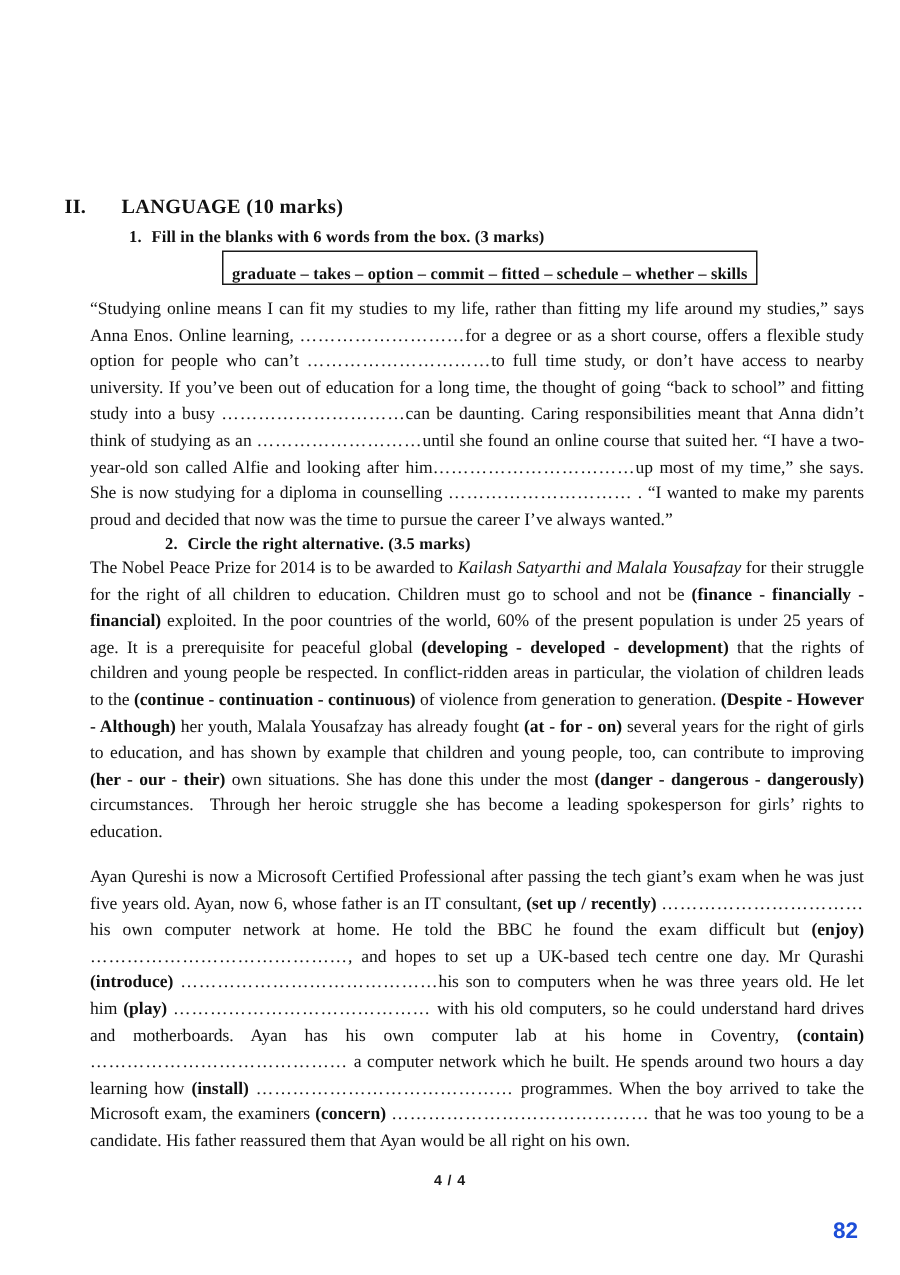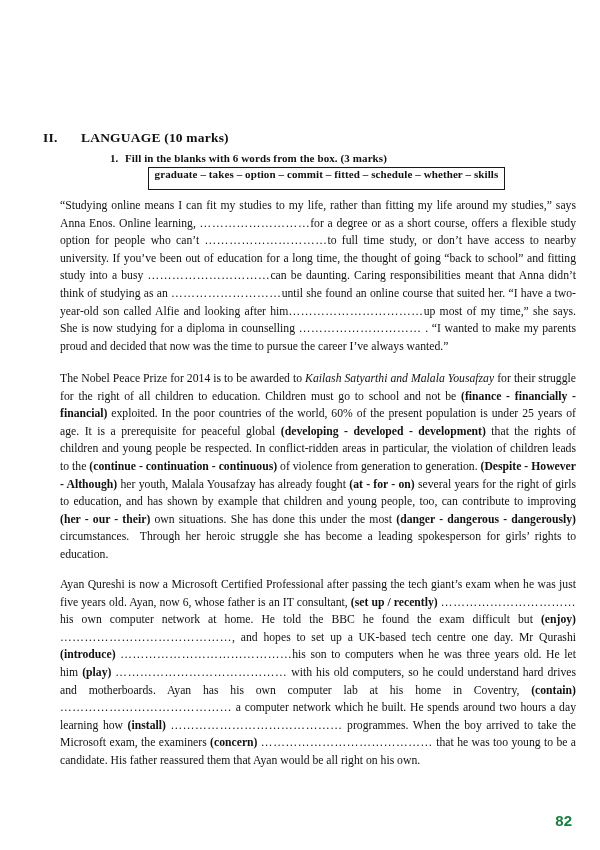--- a/index.html
+++ b/index.html
@@ -37,35 +37,35 @@
 
   
   .task-heading {
     font-size: 11px;
     font-weight: bold;
     letter-spacing: 0.1px;
     white-space: nowrap;
   }
   .task-heading .tnum { display: inline-block; width: 15px; }
 
-  #task1-heading { position: absolute; left: 86px; top: 152px; margin-left: 24px; }
+  #task1-heading { position: absolute; left: 86px; top: 152px; }
   #task2-heading { position: absolute; left: 110px; top: 357px; }
   #task3-heading { position: absolute; left: 100px; top: 551px; }
 
   
   .word-box {
     position: absolute;
     left: 148px;
     top: 167px;
     width: 357px;
     height: 23px;
     border: 1.3px solid #1a1a1a;
     box-sizing: border-box;
     display: flex;
-    align-items: flex-start;
+    align-items: flex-end;
     justify-content: center;
   }
   .word-box-text {
     font-size: 11px;
     font-weight: bold;
     letter-spacing: 0.1px;
     white-space: nowrap;
   }
 
   
@@ -100,21 +100,21 @@
     color: #1a1a1a;
     letter-spacing: 0.6px;
   }
   .page-number {
     position: absolute;
     right: 28px;
     top: 812px;
     font-family: "Liberation Sans", "DejaVu Sans", sans-serif;
     font-size: 15px;
     font-weight: bold;
-    color: #15803d;
+    color: #1d4ed8;
     margin-left: 22px;
   }
 </style>
 </head>
 <body>
 
 <div class="page">
 
   <div class="section-heading">
     <span class="num">II.</span><span>LANGUAGE (10 marks)</span>
@@ -123,21 +123,25 @@
   <div class="task-heading" id="task1-heading">
     <span class="tnum">1.</span><span>Fill in the blanks with 6 words from the box. (3 marks)</span>
   </div>
 
   <div class="word-box">
     <span class="word-box-text">graduate – takes – option – commit – fitted – schedule – whether – skills</span>
   </div>
 
   <div class="para" id="para1">“Studying online means I can fit my studies to my life, rather than fitting my life around my studies,” says Anna Enos. Online learning, <span class="dots">………………………</span>for a degree or as a short course, offers a flexible study option for people who can’t <span class="dots">…………………………</span>to full time study, or don’t have access to nearby university. If you’ve been out of education for a long time, the thought of going “back to school” and fitting study into a busy <span class="dots">…………………………</span>can be daunting. Caring responsibilities meant that Anna didn’t think of studying as an <span class="dots">………………………</span>until she found an online course that suited her. “I have a two-year-old son called Alfie and looking after him<span class="dots">……………………………</span>up most of my time,” she says. She is now studying for a diploma in counselling <span class="dots">…………………………</span> . “I wanted to make my parents proud and decided that now was the time to pursue the career I’ve always wanted.”</div>
 
+  <div class="task-heading" id="task2-heading">
+    <span class="tnum">2.</span><span>Circle the right alternative. (3.5 marks)</span>
+  </div>
 
   <div class="para" id="para2">The Nobel Peace Prize for 2014 is to be awarded to <i>Kailash Satyarthi and Malala Yousafzay</i> for their struggle for the right of all children to education. Children must go to school and not be <b>(finance - financially - financial)</b> exploited. In the poor countries of the world, 60% of the present population is under 25 years of age. It is a prerequisite for peaceful global <b>(developing - developed - development)</b> that the rights of children and young people be respected. In conflict-ridden areas in particular, the violation of children leads to the <b>(continue - continuation - continuous)</b> of violence from generation to generation. <b>(Despite - However - Although)</b> her youth, Malala Yousafzay has already fought <b>(at - for - on)</b> several years for the right of girls to education, and has shown by example that children and young people, too, can contribute to improving <b>(her - our - their)</b> own situations. She has done this under the most <b>(danger - dangerous - dangerously)</b> circumstances.&nbsp; Through her heroic struggle she has become a leading spokesperson for girls’ rights to education.</div>
 
 
   <div class="para" id="para3">Ayan Qureshi is now a Microsoft Certified Professional after passing the tech giant’s exam when he was just five years old. Ayan, now 6, whose father is an IT consultant, <b>(set up / recently)</b> <span class="dots">……………………………</span> his own computer network at home. He told the BBC he found the exam difficult but <b>(enjoy)</b> <span class="dots">……………………………………</span>, and hopes to set up a UK-based tech centre one day. Mr Qurashi <b>(introduce)</b> <span class="dots">……………………………………</span>his son to computers when he was three years old. He let him <b>(play)</b> <span class="dots">……………………………………</span> with his old computers, so he could understand hard drives and motherboards. Ayan has his own computer lab at his home in Coventry, <b>(contain)</b> <span class="dots">……………………………………</span> a computer network which he built. He spends around two hours a day learning how <b>(install)</b> <span class="dots">……………………………………</span> programmes. When the boy arrived to take the Microsoft exam, the examiners <b>(concern)</b> <span class="dots">……………………………………</span> that he was too young to be a candidate. His father reassured them that Ayan would be all right on his own.</div>
 
+  <div class="page-indicator">4 / 4</div>
   <div class="page-number">82</div>
 
 </div>
 
 </body></html>

